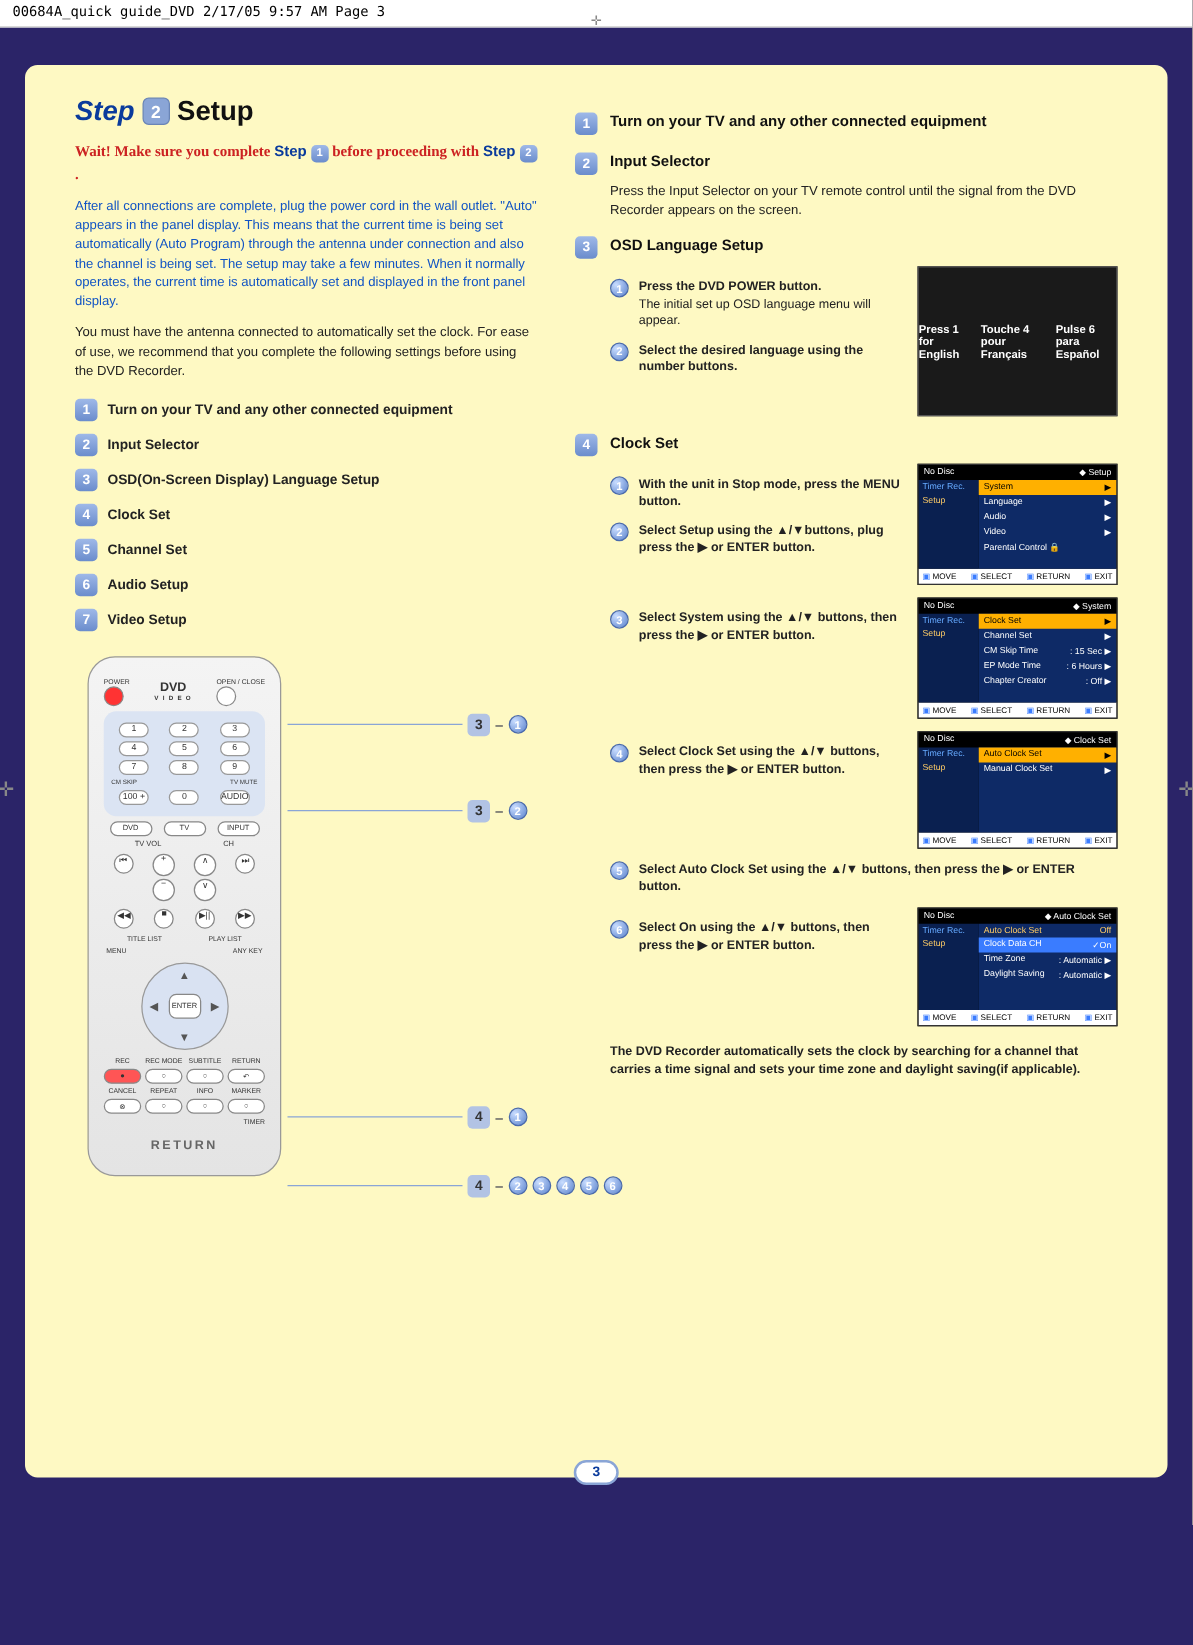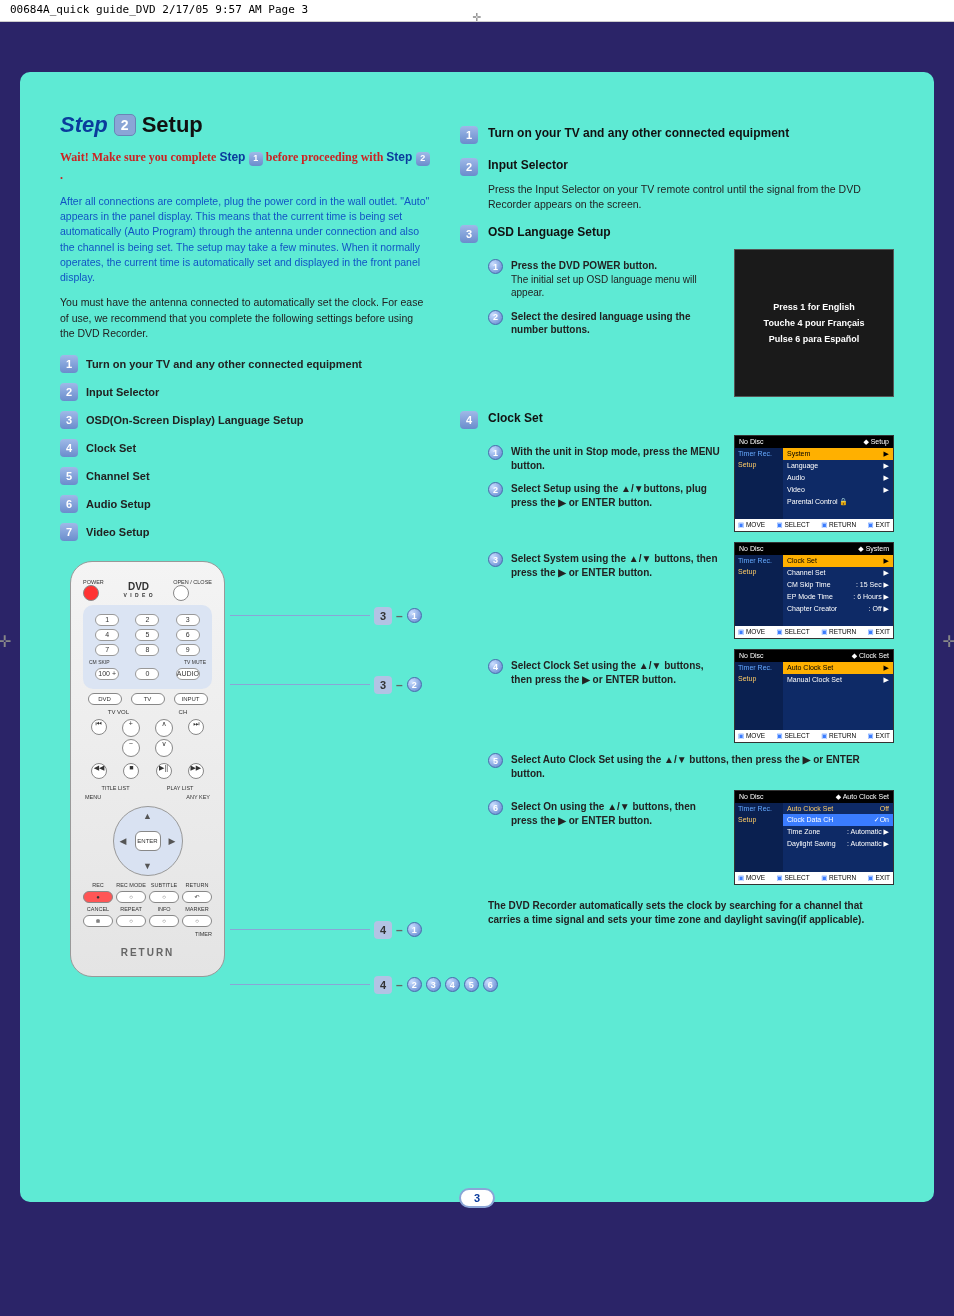--- a/index.html
+++ b/index.html
@@ -20,28 +20,27 @@
     color: #000;
     position: relative;
     border-bottom: 1px solid #ccc;
   }
   .cross { position:absolute; top:8px; left:50%; transform:translate(-50%,0); font-size:14px; color:#888;}
   .page-wrap {
     padding: 30px 20px 40px 20px;
     position: relative;
   }
   .card {
-    background: #5eead4;
+    background: #fef9c3;
     border-radius: 10px;
-    padding: 40px 40px 30px 40px;
+    padding: 24px 40px 30px 40px;
     display: flex;
     gap: 30px;
     position: relative;
     min-height: 1130px;
-    margin-top: 20px;
   }
   .col-left { width: 370px; flex:0 0 370px; }
   .col-right { flex: 1; }
   .step-title { display:flex; align-items:center; gap:6px; margin-bottom:10px;}
   .step-word { font-size:22px; font-weight:bold; font-style:italic; color:#0a3b9c;}
   .step-badge {
     display:inline-flex; width:22px; height:22px; background:#8aa5d6; border-radius:5px;
     align-items:center; justify-content:center; color:#fff; font-weight:bold; font-size:14px;
     border:1px solid #6a85b6;
   }
@@ -91,21 +90,21 @@
   .section-head .title { font-weight:bold; font-size:12px; color:#111; }
   .section-body { margin-left:28px; font-size:10.5px; line-height:1.4; color:#222;}
   .sub-step { display:flex; gap:8px; margin:10px 0; align-items:flex-start;}
   .sub-step .text { flex:1; font-size:10px; line-height:1.35;}
   .sub-step .text b { font-weight:bold;}
   .osd-box {
     width:160px; background:#000; color:#fff; font-size:8px; border:1px solid #333;
     flex:0 0 160px;
   }
   .osd-lang {
-    width:160px; height:148px; background:#1a1a1a; display:flex; flex-direction:column;
+    width:160px; height:120px; background:#1a1a1a; display:flex; flex-direction:row;
     align-items:center; justify-content:center; gap:6px; color:#fff; font-size:9px; font-weight:bold;
     border:1px solid #555; flex:0 0 160px;
   }
   .osd-title { background:#000; color:#fff; font-size:7px; padding:2px 4px; display:flex; justify-content:space-between;}
   .osd-side { display:flex; }
   .osd-left { width:48px; background:#0a2050; font-size:7px; }
   .osd-left div { padding:2px 3px; color:#6af;}
   .osd-left .sel { color:#fc6;}
   .osd-main { flex:1; background:#0e2a66; }
   .osd-row { display:flex; justify-content:space-between; padding:2px 4px; font-size:7px; color:#fff;}

